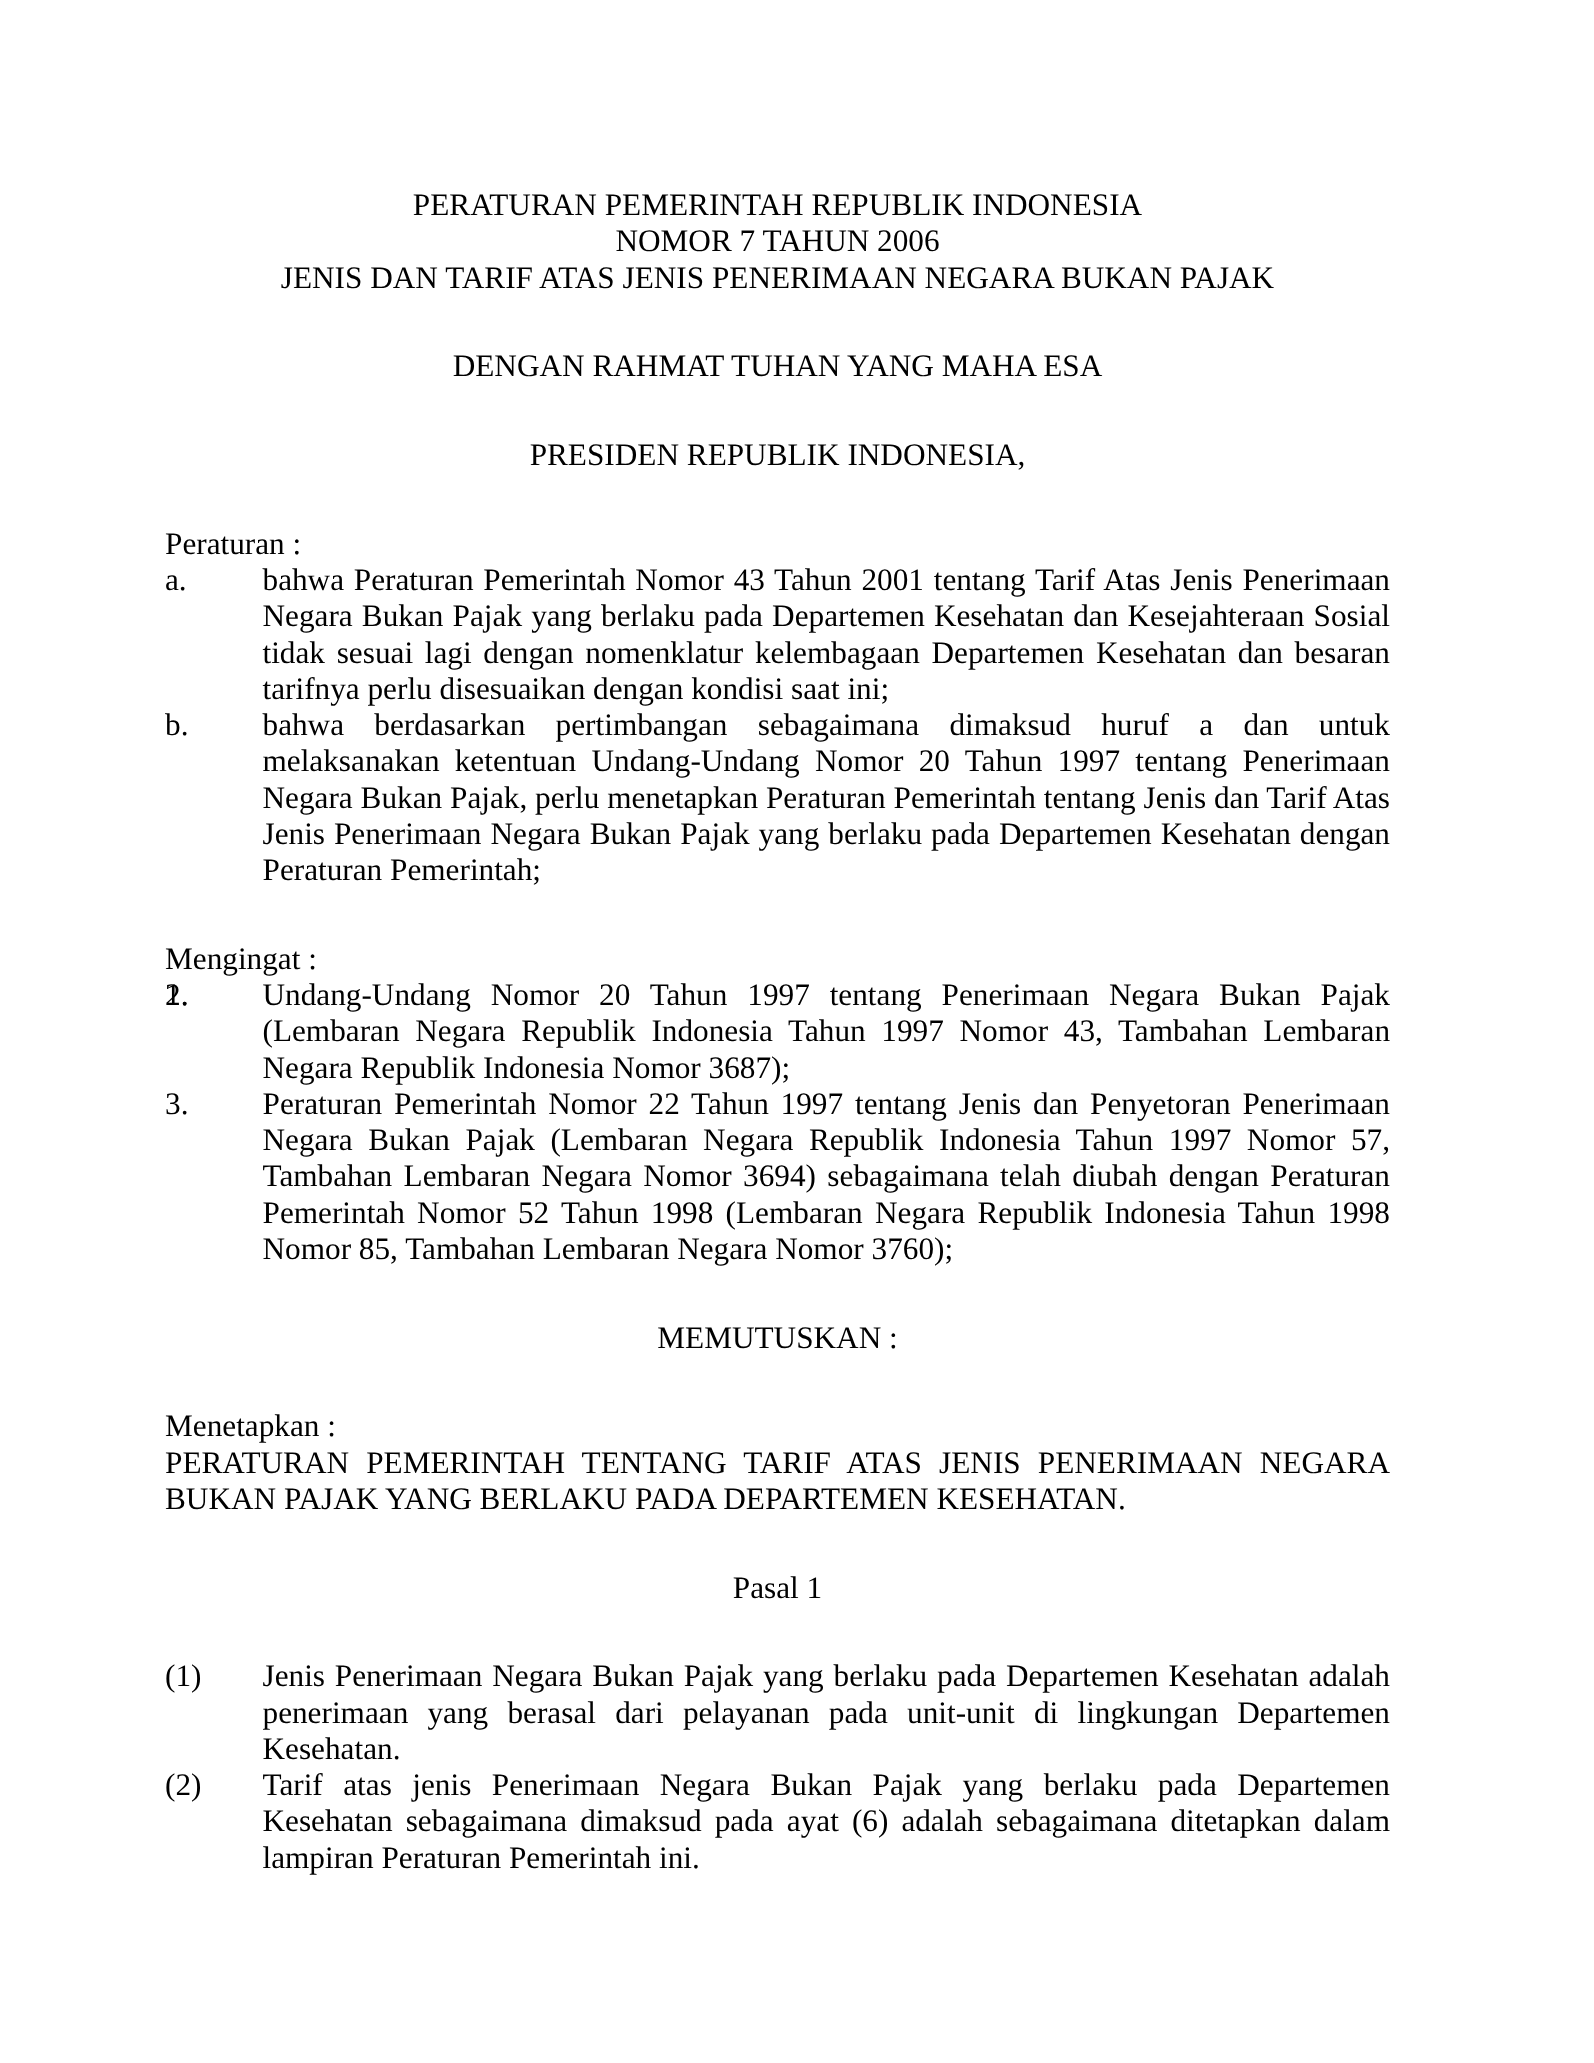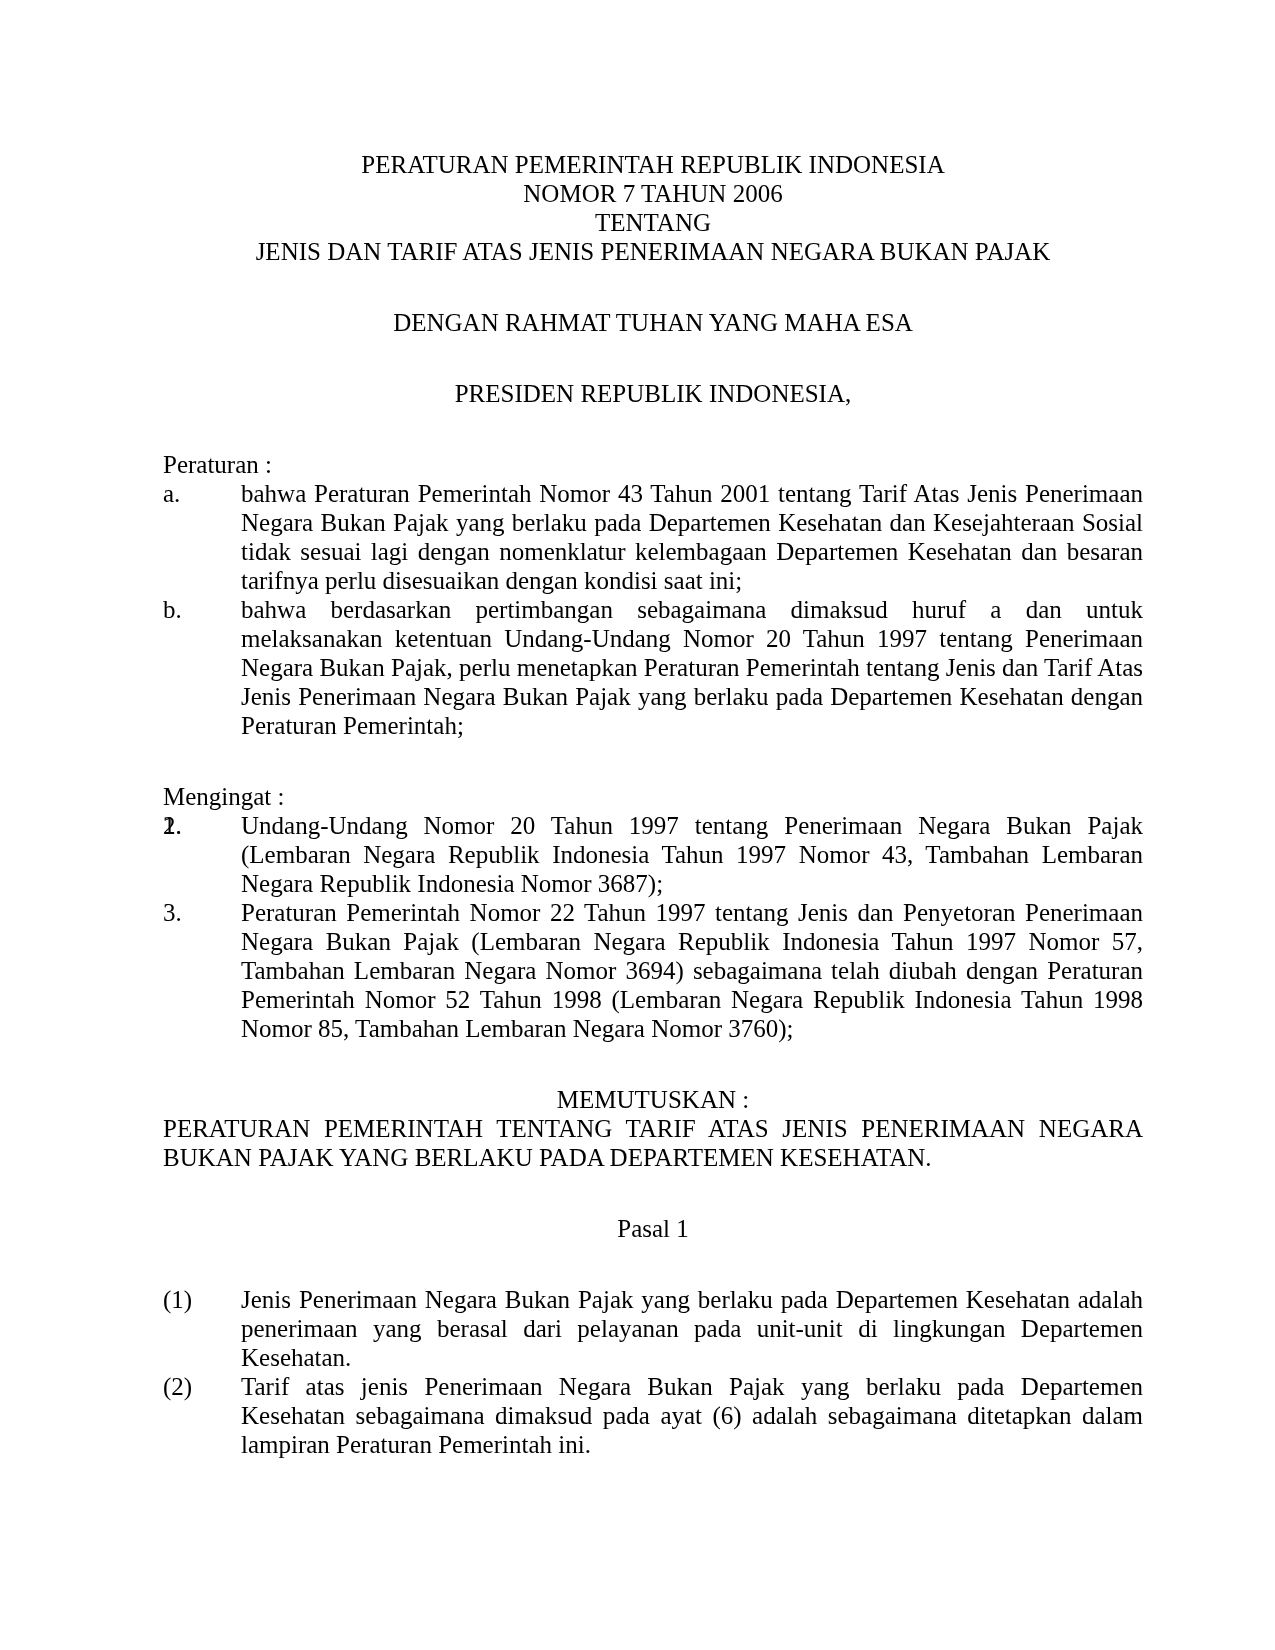--- a/index.html
+++ b/index.html
@@ -13,21 +13,21 @@
     height: 1650px;
     background: #ffffff;
     color: #000000;
     font-family: "Liberation Serif", "DejaVu Serif", serif;
     font-size: 25px;
     line-height: 29px;
     overflow: hidden;
   }
   .content {
     position: absolute;
-    left: 163px;
+    left: 132px;
     top: 150px;
     width: 980px;
   }
   .center { text-align: center; }
   .just   { text-align: justify; }
   .gap    { margin-top: 42px; }
   .hang {
     position: relative;
     padding-left: 78px;
     text-align: justify;
@@ -39,21 +39,20 @@
   }
 </style>
 </head>
 <body>
 
 <div class="page">
   <div class="content">
 
     <div class="center">PERATURAN PEMERINTAH REPUBLIK INDONESIA</div>
     <div class="center">NOMOR 7 TAHUN 2006</div>
-    <div class="center">TENTANG</div>
     <div class="center">JENIS DAN TARIF ATAS JENIS PENERIMAAN NEGARA BUKAN PAJAK</div>
 
     <div class="center gap">DENGAN RAHMAT TUHAN YANG MAHA ESA</div>
 
     <div class="center gap">PRESIDEN REPUBLIK INDONESIA,</div>
 
     <div class="gap">Peraturan :</div>
     <div class="hang">
       <span class="marker">a.</span>
       <span>bahwa Peraturan Pemerintah Nomor 43 Tahun 2001 tentang Tarif Atas Jenis Penerimaan Negara Bukan Pajak yang berlaku pada Departemen Kesehatan dan Kesejahteraan Sosial tidak sesuai lagi dengan nomenklatur kelembagaan Departemen Kesehatan dan besaran tarifnya perlu disesuaikan dengan kondisi saat ini;</span>
@@ -71,20 +70,21 @@
       <span class="marker">2.</span>
       <span>Undang-Undang Nomor 20 Tahun 1997 tentang Penerimaan Negara Bukan Pajak (Lembaran Negara Republik Indonesia Tahun 1997 Nomor 43, Tambahan Lembaran Negara Republik Indonesia Nomor 3687);</span>
     </div>
     <div class="hang">
       <span class="marker">3.</span>
       <span>Peraturan Pemerintah Nomor 22 Tahun 1997 tentang Jenis dan Penyetoran Penerimaan Negara Bukan Pajak (Lembaran Negara Republik Indonesia Tahun 1997 Nomor 57, Tambahan Lembaran Negara Nomor 3694) sebagaimana telah diubah dengan Peraturan Pemerintah Nomor 52 Tahun 1998 (Lembaran Negara Republik Indonesia Tahun 1998 Nomor 85, Tambahan Lembaran Negara Nomor 3760);</span>
     </div>
 
     <div class="center gap">MEMUTUSKAN :</div>
 
+    <div class="gap">Menetapkan :</div>
     <div class="just">PERATURAN PEMERINTAH TENTANG TARIF ATAS JENIS PENERIMAAN NEGARA BUKAN PAJAK YANG BERLAKU PADA DEPARTEMEN KESEHATAN.</div>
 
     <div class="center gap">Pasal 1</div>
 
     <div class="hang gap">
       <span class="marker">(1)</span>
       <span>Jenis Penerimaan Negara Bukan Pajak yang berlaku pada Departemen Kesehatan adalah penerimaan yang berasal dari pelayanan pada unit-unit di lingkungan Departemen Kesehatan.</span>
     </div>
     <div class="hang">
       <span class="marker">(2)</span>

